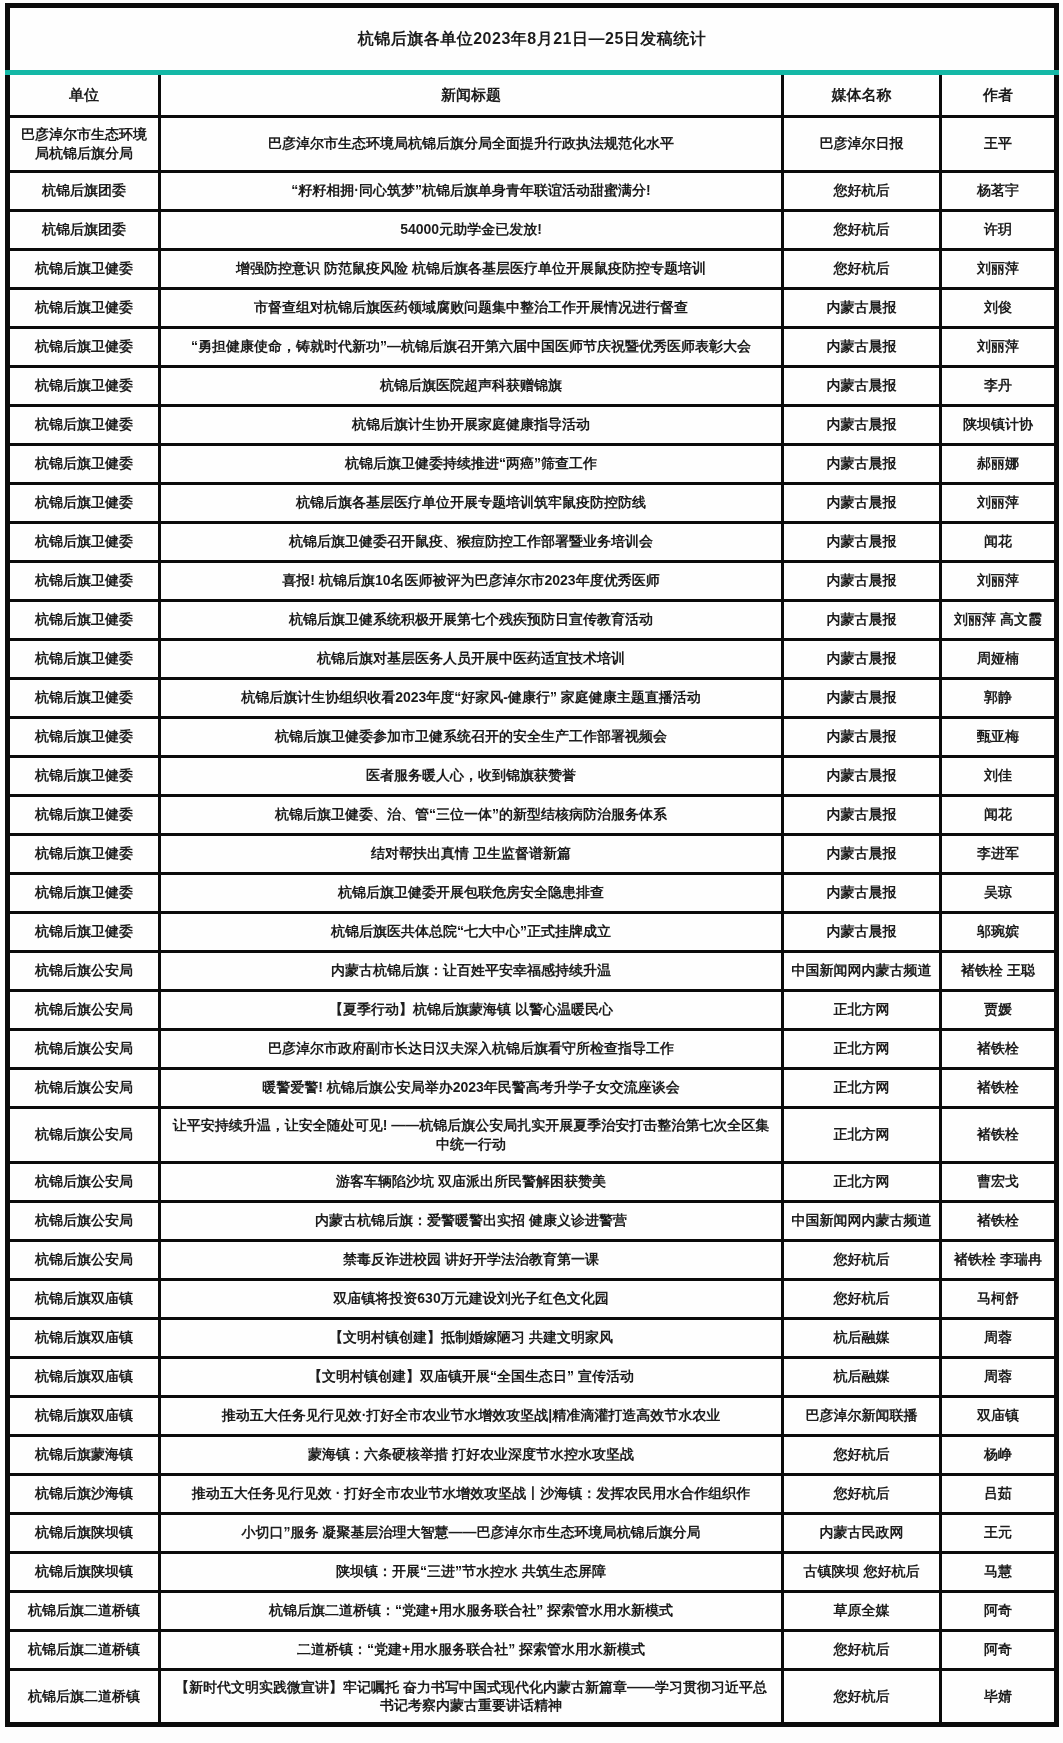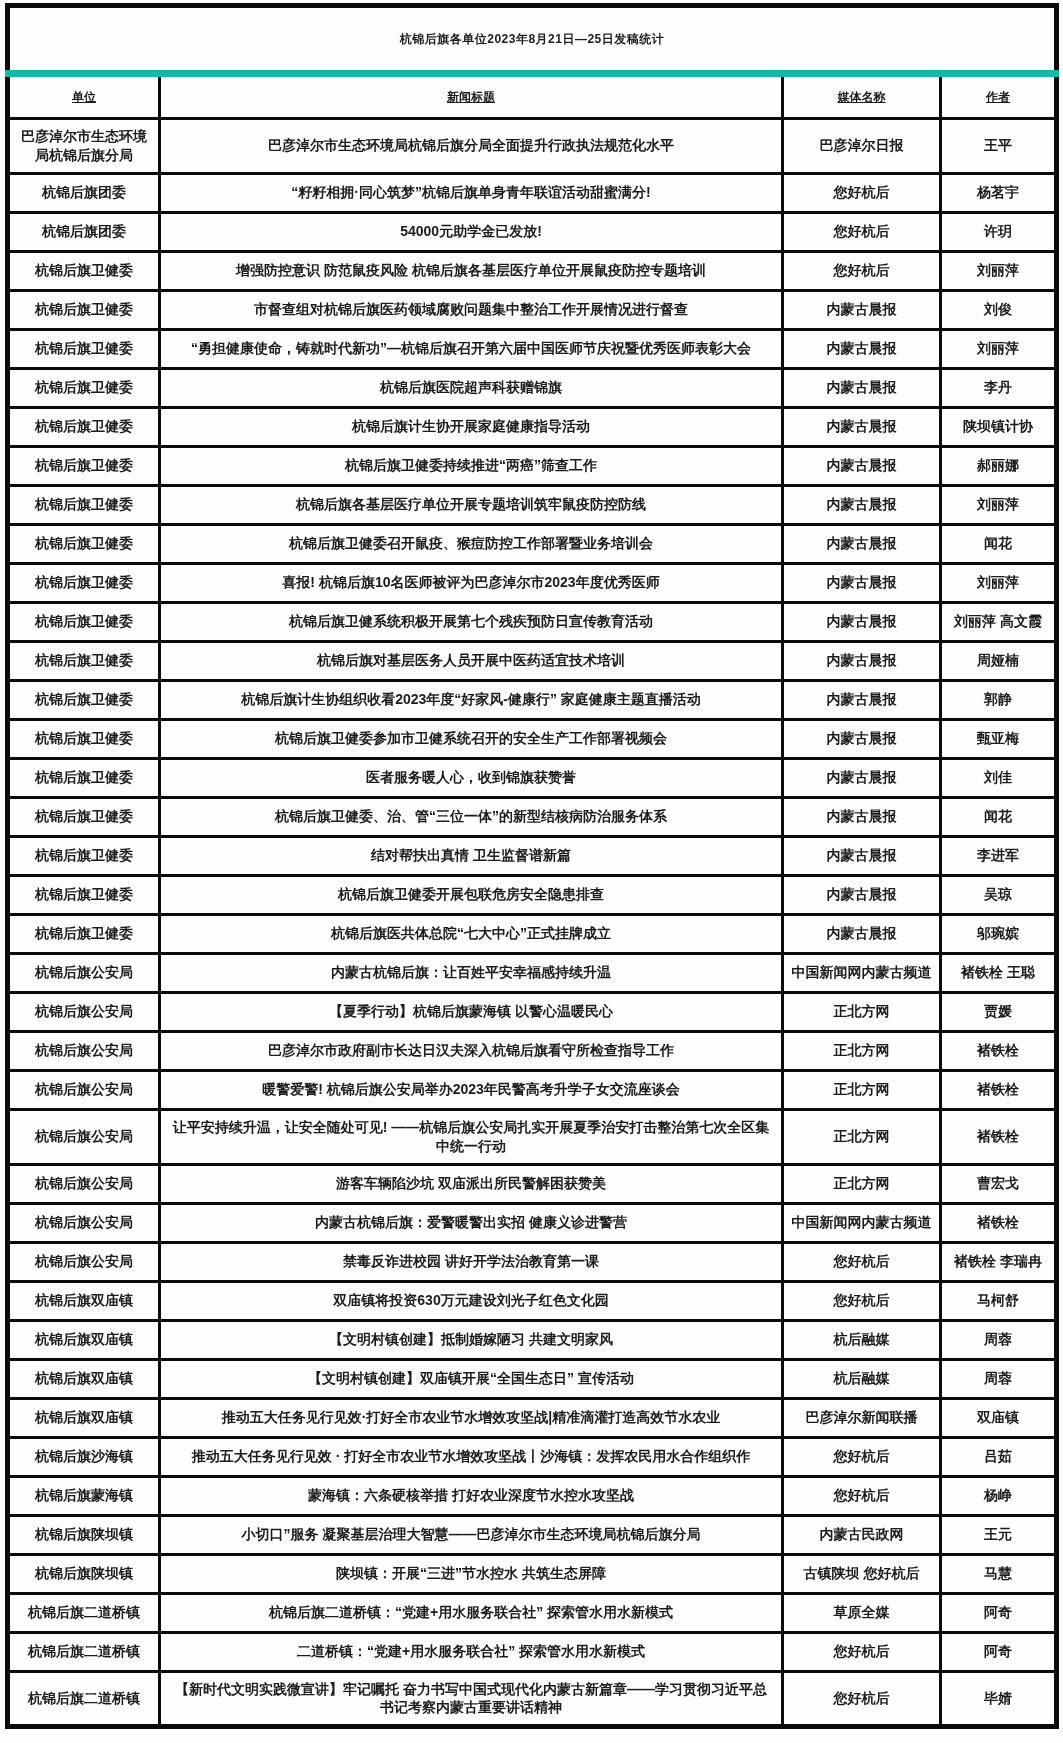--- a/index.html
+++ b/index.html
@@ -32,28 +32,27 @@
     text-align: center;
     vertical-align: middle;
     color: #1c1c1c;
     font-weight: 600;
     padding: 7px 5px;
     overflow: hidden;
     word-break: break-all;
   }
   tr.title-row td {
     height: 48px;
-    font-size: 12px;
+    font-size: 16px;
     letter-spacing: 0.5px;
-    border-bottom: 7px solid #14b8a6;
+    border-bottom: 5px solid #14b8a6;
   }
   tr.header-row th {
     height: 26px;
-    font-size: 12px;
-    text-decoration: underline;
+    font-size: 15px;
   }
   tbody tr td {
     font-size: 14px;
     line-height: 1.35;
     height: 22px; 
   }
   tbody td.title-cell { padding-left: 8px; padding-right: 8px; }
 </style>
 </head>
 <body>
@@ -270,30 +269,30 @@
           <td class="media-cell">杭后融媒</td>
           <td class="author-cell">周蓉</td>
         </tr>
         <tr>
           <td class="unit-cell">杭锦后旗双庙镇</td>
           <td class="title-cell">推动五大任务见行见效·打好全市农业节水增效攻坚战|精准滴灌打造高效节水农业</td>
           <td class="media-cell">巴彦淖尔新闻联播</td>
           <td class="author-cell">双庙镇</td>
         </tr>
         <tr>
+          <td class="unit-cell">杭锦后旗蒙海镇</td>
+          <td class="title-cell">蒙海镇：六条硬核举措 打好农业深度节水控水攻坚战</td>
+          <td class="media-cell">您好杭后</td>
+          <td class="author-cell">杨峥</td>
+        </tr>
+        <tr>
           <td class="unit-cell">杭锦后旗沙海镇</td>
           <td class="title-cell">推动五大任务见行见效 · 打好全市农业节水增效攻坚战丨沙海镇：发挥农民用水合作组织作</td>
           <td class="media-cell">您好杭后</td>
           <td class="author-cell">吕茹</td>
-        </tr>
-        <tr>
-          <td class="unit-cell">杭锦后旗蒙海镇</td>
-          <td class="title-cell">蒙海镇：六条硬核举措 打好农业深度节水控水攻坚战</td>
-          <td class="media-cell">您好杭后</td>
-          <td class="author-cell">杨峥</td>
         </tr>
         <tr>
           <td class="unit-cell">杭锦后旗陕坝镇</td>
           <td class="title-cell">小切口”服务 凝聚基层治理大智慧——巴彦淖尔市生态环境局杭锦后旗分局</td>
           <td class="media-cell">内蒙古民政网</td>
           <td class="author-cell">王元</td>
         </tr>
         <tr>
           <td class="unit-cell">杭锦后旗陕坝镇</td>
           <td class="title-cell">陕坝镇：开展“三进”节水控水 共筑生态屏障</td>

